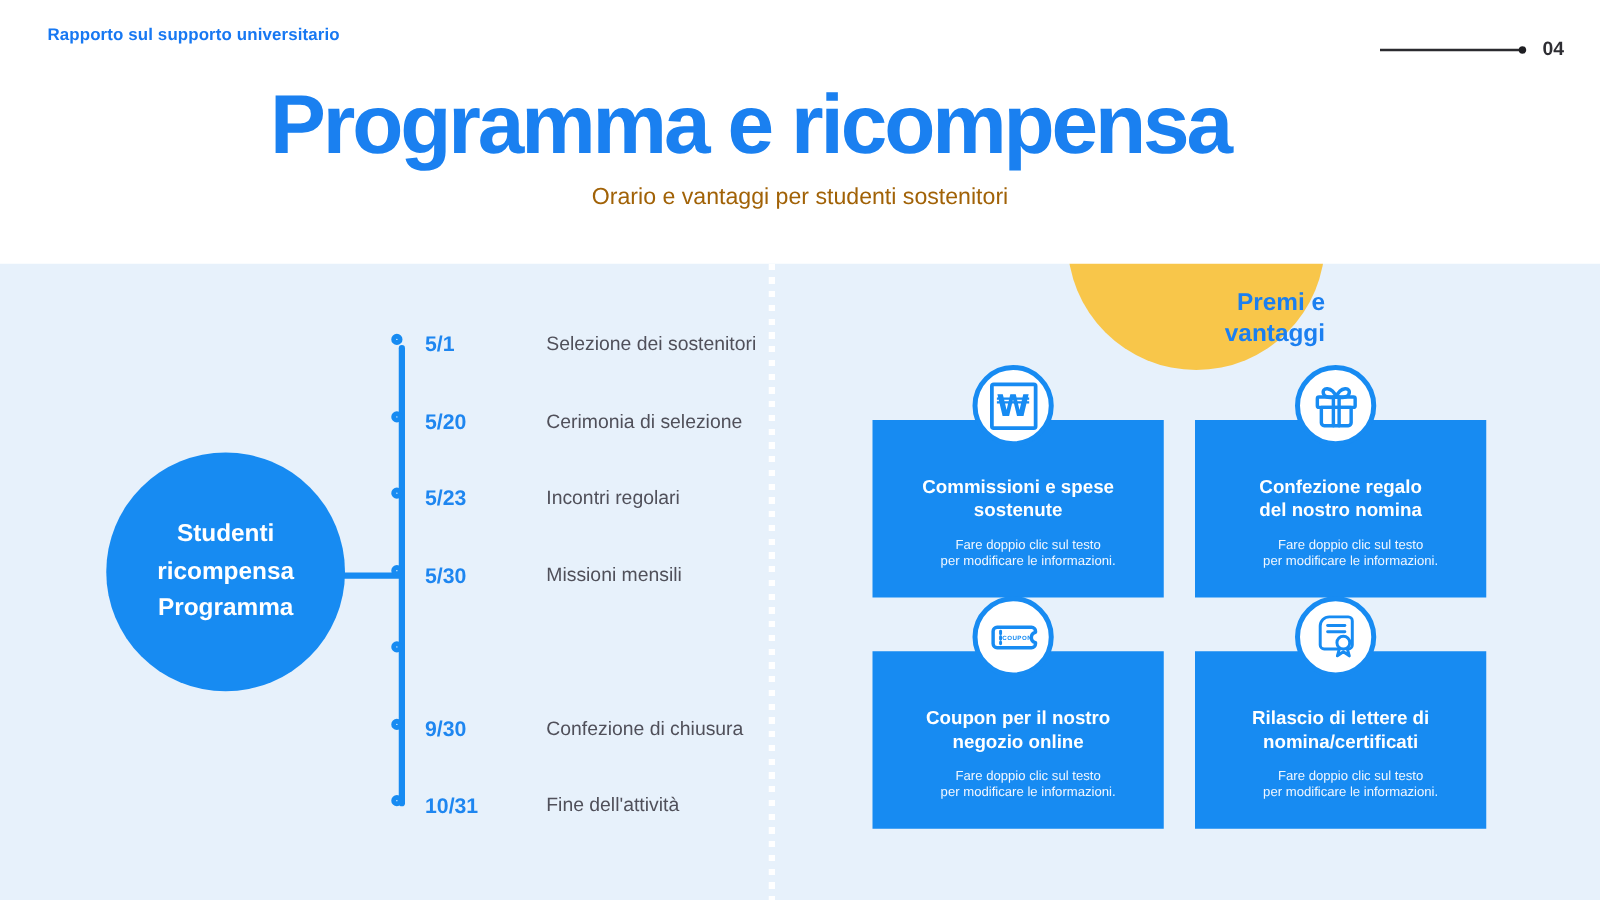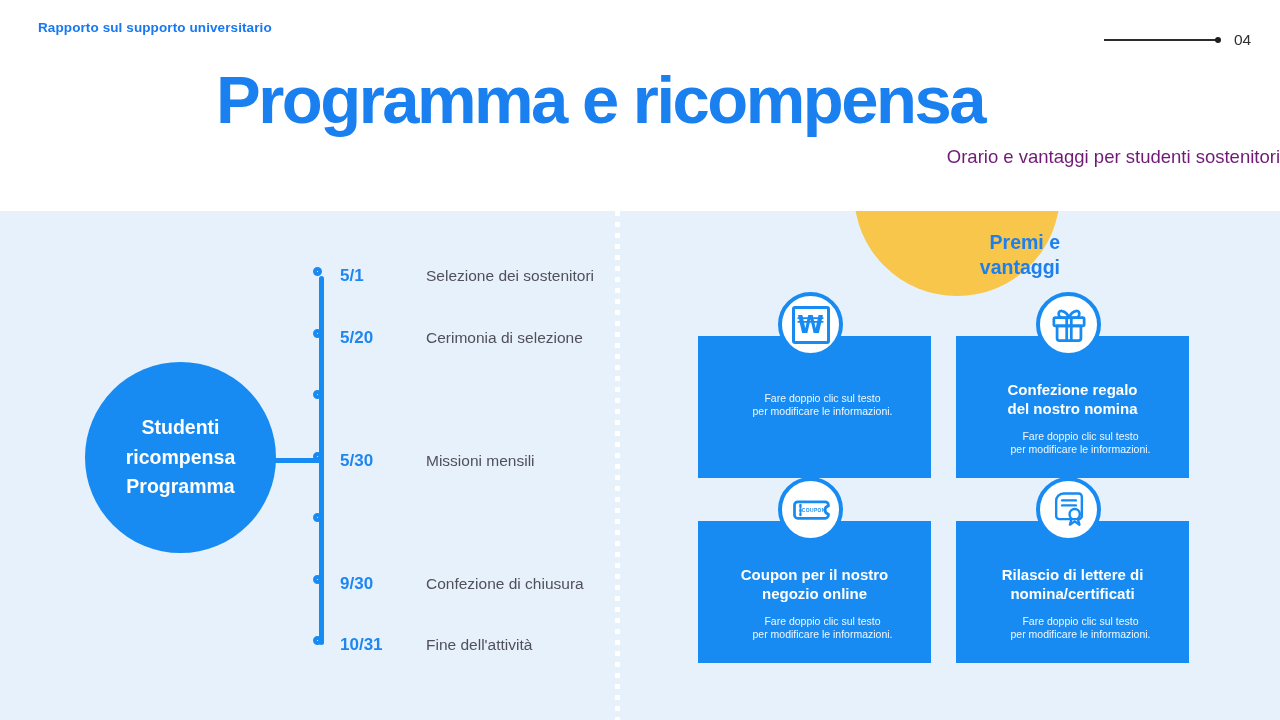--- a/index.html
+++ b/index.html
@@ -15,38 +15,38 @@
   body{ font-family:"Liberation Sans","DejaVu Sans",sans-serif; background:var(--panel-bg); overflow:hidden; }
   .slide{ position:relative; width:1280px; height:720px; background:var(--panel-bg); overflow:hidden; }
   .pre{ white-space:pre-line; }
 
   
   .header{ position:absolute; left:0; top:0; width:1280px; height:211px; background:var(--header-bg); z-index:5; }
   .eyebrow{ position:absolute; left:38px; top:20px; font-size:13.5px; font-weight:bold; color:#1778F2; letter-spacing:0.1px; }
   .page-marker{ position:absolute; left:1104px; top:30px; width:158px; height:20px; display:flex; align-items:center; }
   .page-rule{ width:112px; height:1.5px; background:#2B2B2F; }
   .page-dot{ width:6px; height:6px; border-radius:50%; background:#1E1E22; margin-left:-1px; }
-  .page-number{ margin-left:13px; font-size:15.5px; color:#2E2E33; }
+  .page-number{ margin-left:13px; font-size:15.5px; color:#2E2E33;font-weight:bold; }
   .slide-title{ position:absolute; left:0; top:62px; width:1200px; text-align:center; font-size:67px; line-height:76px; font-weight:800; letter-spacing:-2.5px; color:var(--title-blue); white-space:nowrap; }
-  .slide-subtitle{ position:absolute; left:0; top:146px; width:1280px; text-align:right; font-size:18.5px; color:#701a75; }
+  .slide-subtitle{ position:absolute; left:0; top:146px; width:1280px; text-align:center; font-size:18.5px; color:#a16207; }
 
   
   .divider-dashed{ position:absolute; left:615px; top:211px; width:5px; height:509px; z-index:1;
     background:repeating-linear-gradient(to bottom,#FFFFFF 0 5px,transparent 5px 11px); }
 
   
   .program-circle{ position:absolute; left:85px; top:362px; width:191px; height:191px; border-radius:50%;
     background:var(--primary); z-index:2; display:flex; align-items:center; justify-content:center; }
   .program-circle-label{ text-align:center; color:#fff; font-weight:800; font-size:19.5px; line-height:29.5px; }
   .timeline-connector{ position:absolute; left:266px; top:458px; width:56px; height:5px; background:var(--primary); z-index:1; }
   .timeline-line{ position:absolute; left:319px; top:276px; width:5px; height:369px; background:var(--primary); border-radius:3px; z-index:1; }
   .timeline-node{ position:absolute; left:313px; width:9px; height:9px; background:#fff; border:4.5px solid var(--primary); border-radius:50%; z-index:3; }
-  .tl-row{ position:absolute; left:340px; width:270px; height:24px; display:flex; align-items:center; z-index:2; }
+  .tl-row{ position:absolute; left:340px; width:270px; height:24px; display:flex; align-items:center; z-index:2;gap:43px; }
   .tl-date{ width:54px; flex:0 0 54px; font-size:17px; font-weight:800; color:#1E86F0; }
-  .tl-label{ font-size:15.5px; color:var(--label-gray);margin-left:32px; }
+  .tl-label{ font-size:15.5px; color:var(--label-gray); }
 
   
   .rewards-badge{ position:absolute; left:854px; top:90px; width:206px; height:206px; border-radius:50%;
     background:var(--accent-yellow); z-index:1; }
   .rewards-badge-label{ position:absolute; left:0; top:140px; width:206px; text-align:right;
     font-size:19.5px; line-height:24.5px; font-weight:800; color:#1B7FF0; }
   .reward-card{ position:absolute; width:233px; height:142px; background:var(--primary); z-index:2; padding-top:44px; }
   .card-1{ left:698px; top:336px; } .card-2{ left:956px; top:336px; }
   .card-3{ left:698px; top:521px; } .card-4{ left:956px; top:521px; }
   .card-title{ text-align:center; color:#FFFFFF; font-weight:800; font-size:15px; line-height:19px; }
@@ -104,34 +104,40 @@
   <div class="timeline-node" style="top:636px"></div>
 
   <div class="tl-row" style="top:264px">
     <span class="tl-date">5/1</span>
     <span class="tl-label">Selezione dei sostenitori</span>
   </div>
   <div class="tl-row" style="top:326px">
     <span class="tl-date">5/20</span>
     <span class="tl-label">Cerimonia di selezione</span>
   </div>
+  <div class="tl-row" style="top:387px">
+    <span class="tl-date">5/23</span>
+    <span class="tl-label">Incontri regolari</span>
+  </div>
   <div class="tl-row" style="top:449px">
     <span class="tl-date">5/30</span>
     <span class="tl-label">Missioni mensili</span>
   </div>
   <div class="tl-row" style="top:572px">
     <span class="tl-date">9/30</span>
     <span class="tl-label">Confezione di chiusura</span>
   </div>
   <div class="tl-row" style="top:633px">
     <span class="tl-date">10/31</span>
     <span class="tl-label">Fine dell'attività</span>
   </div>
 
   <div class="reward-card card-1">
+    <div class="card-title pre">Commissioni e spese
+sostenute</div>
     <div class="card-edit-hint pre">Fare doppio clic sul testo
 per modificare le informazioni.</div>
   </div>
   <div class="reward-card card-2">
     <div class="card-title pre">Confezione regalo
 del nostro nomina</div>
     <div class="card-edit-hint pre">Fare doppio clic sul testo
 per modificare le informazioni.</div>
   </div>
   <div class="reward-card card-3">

